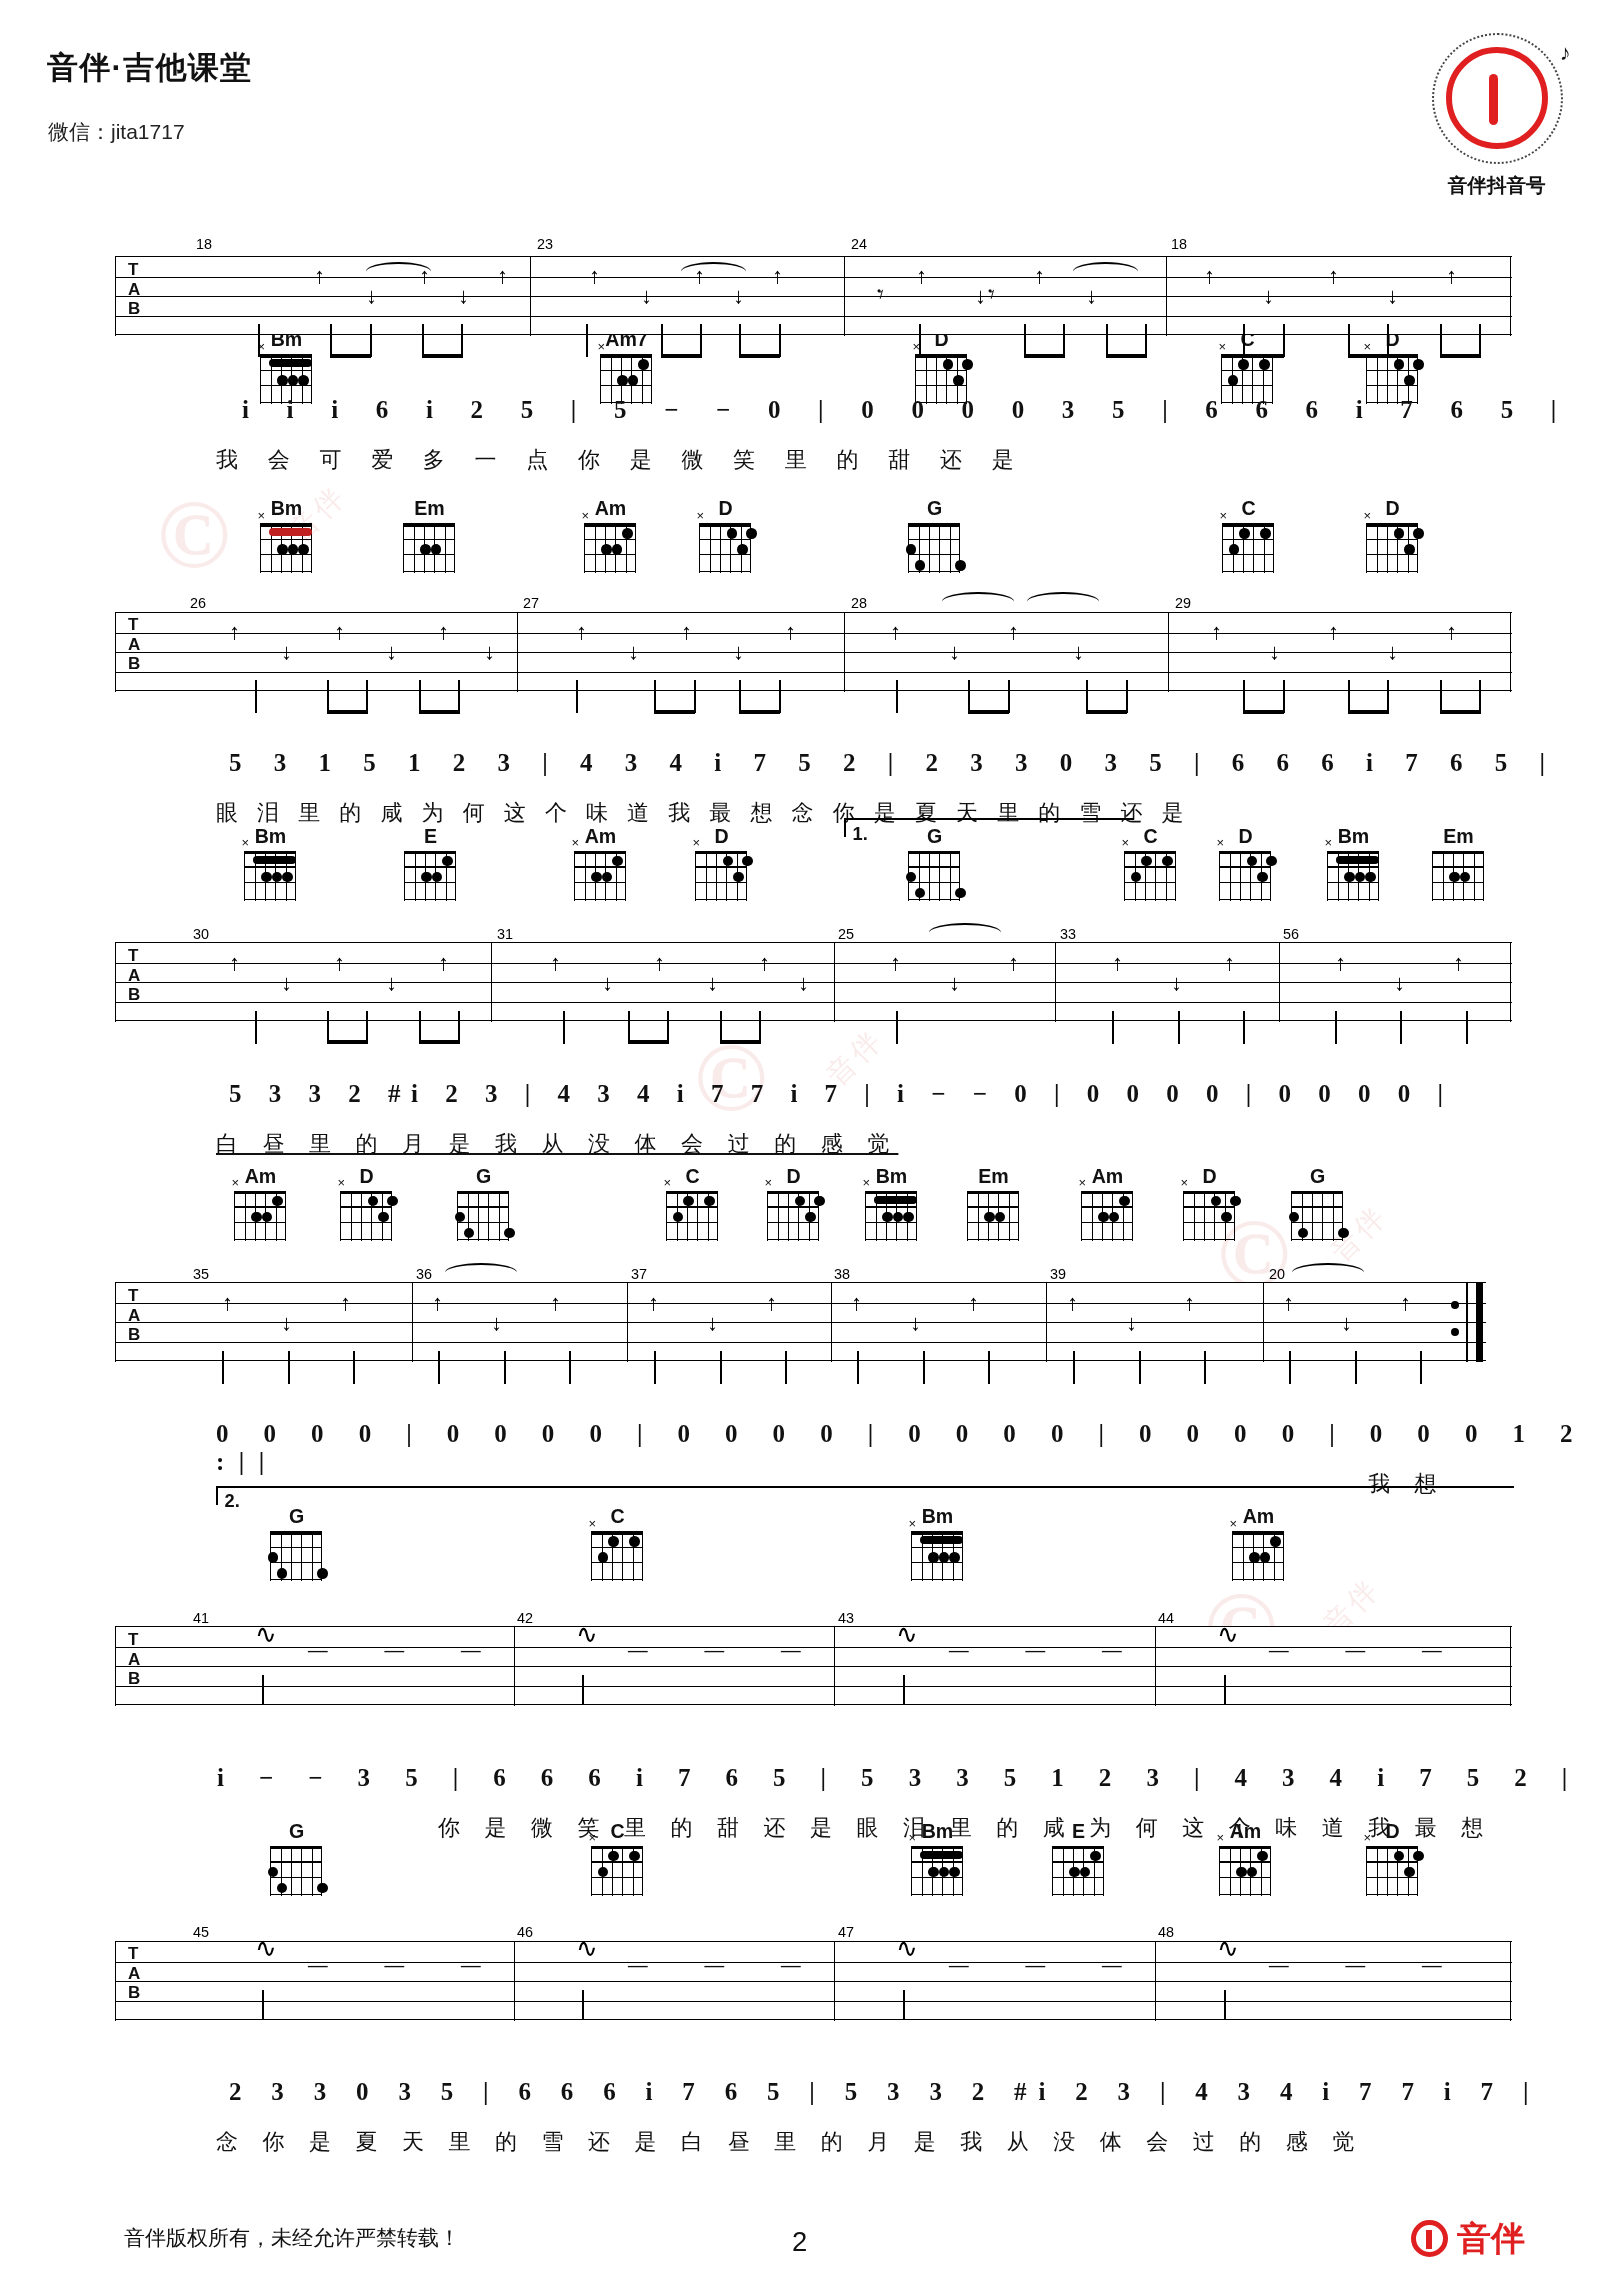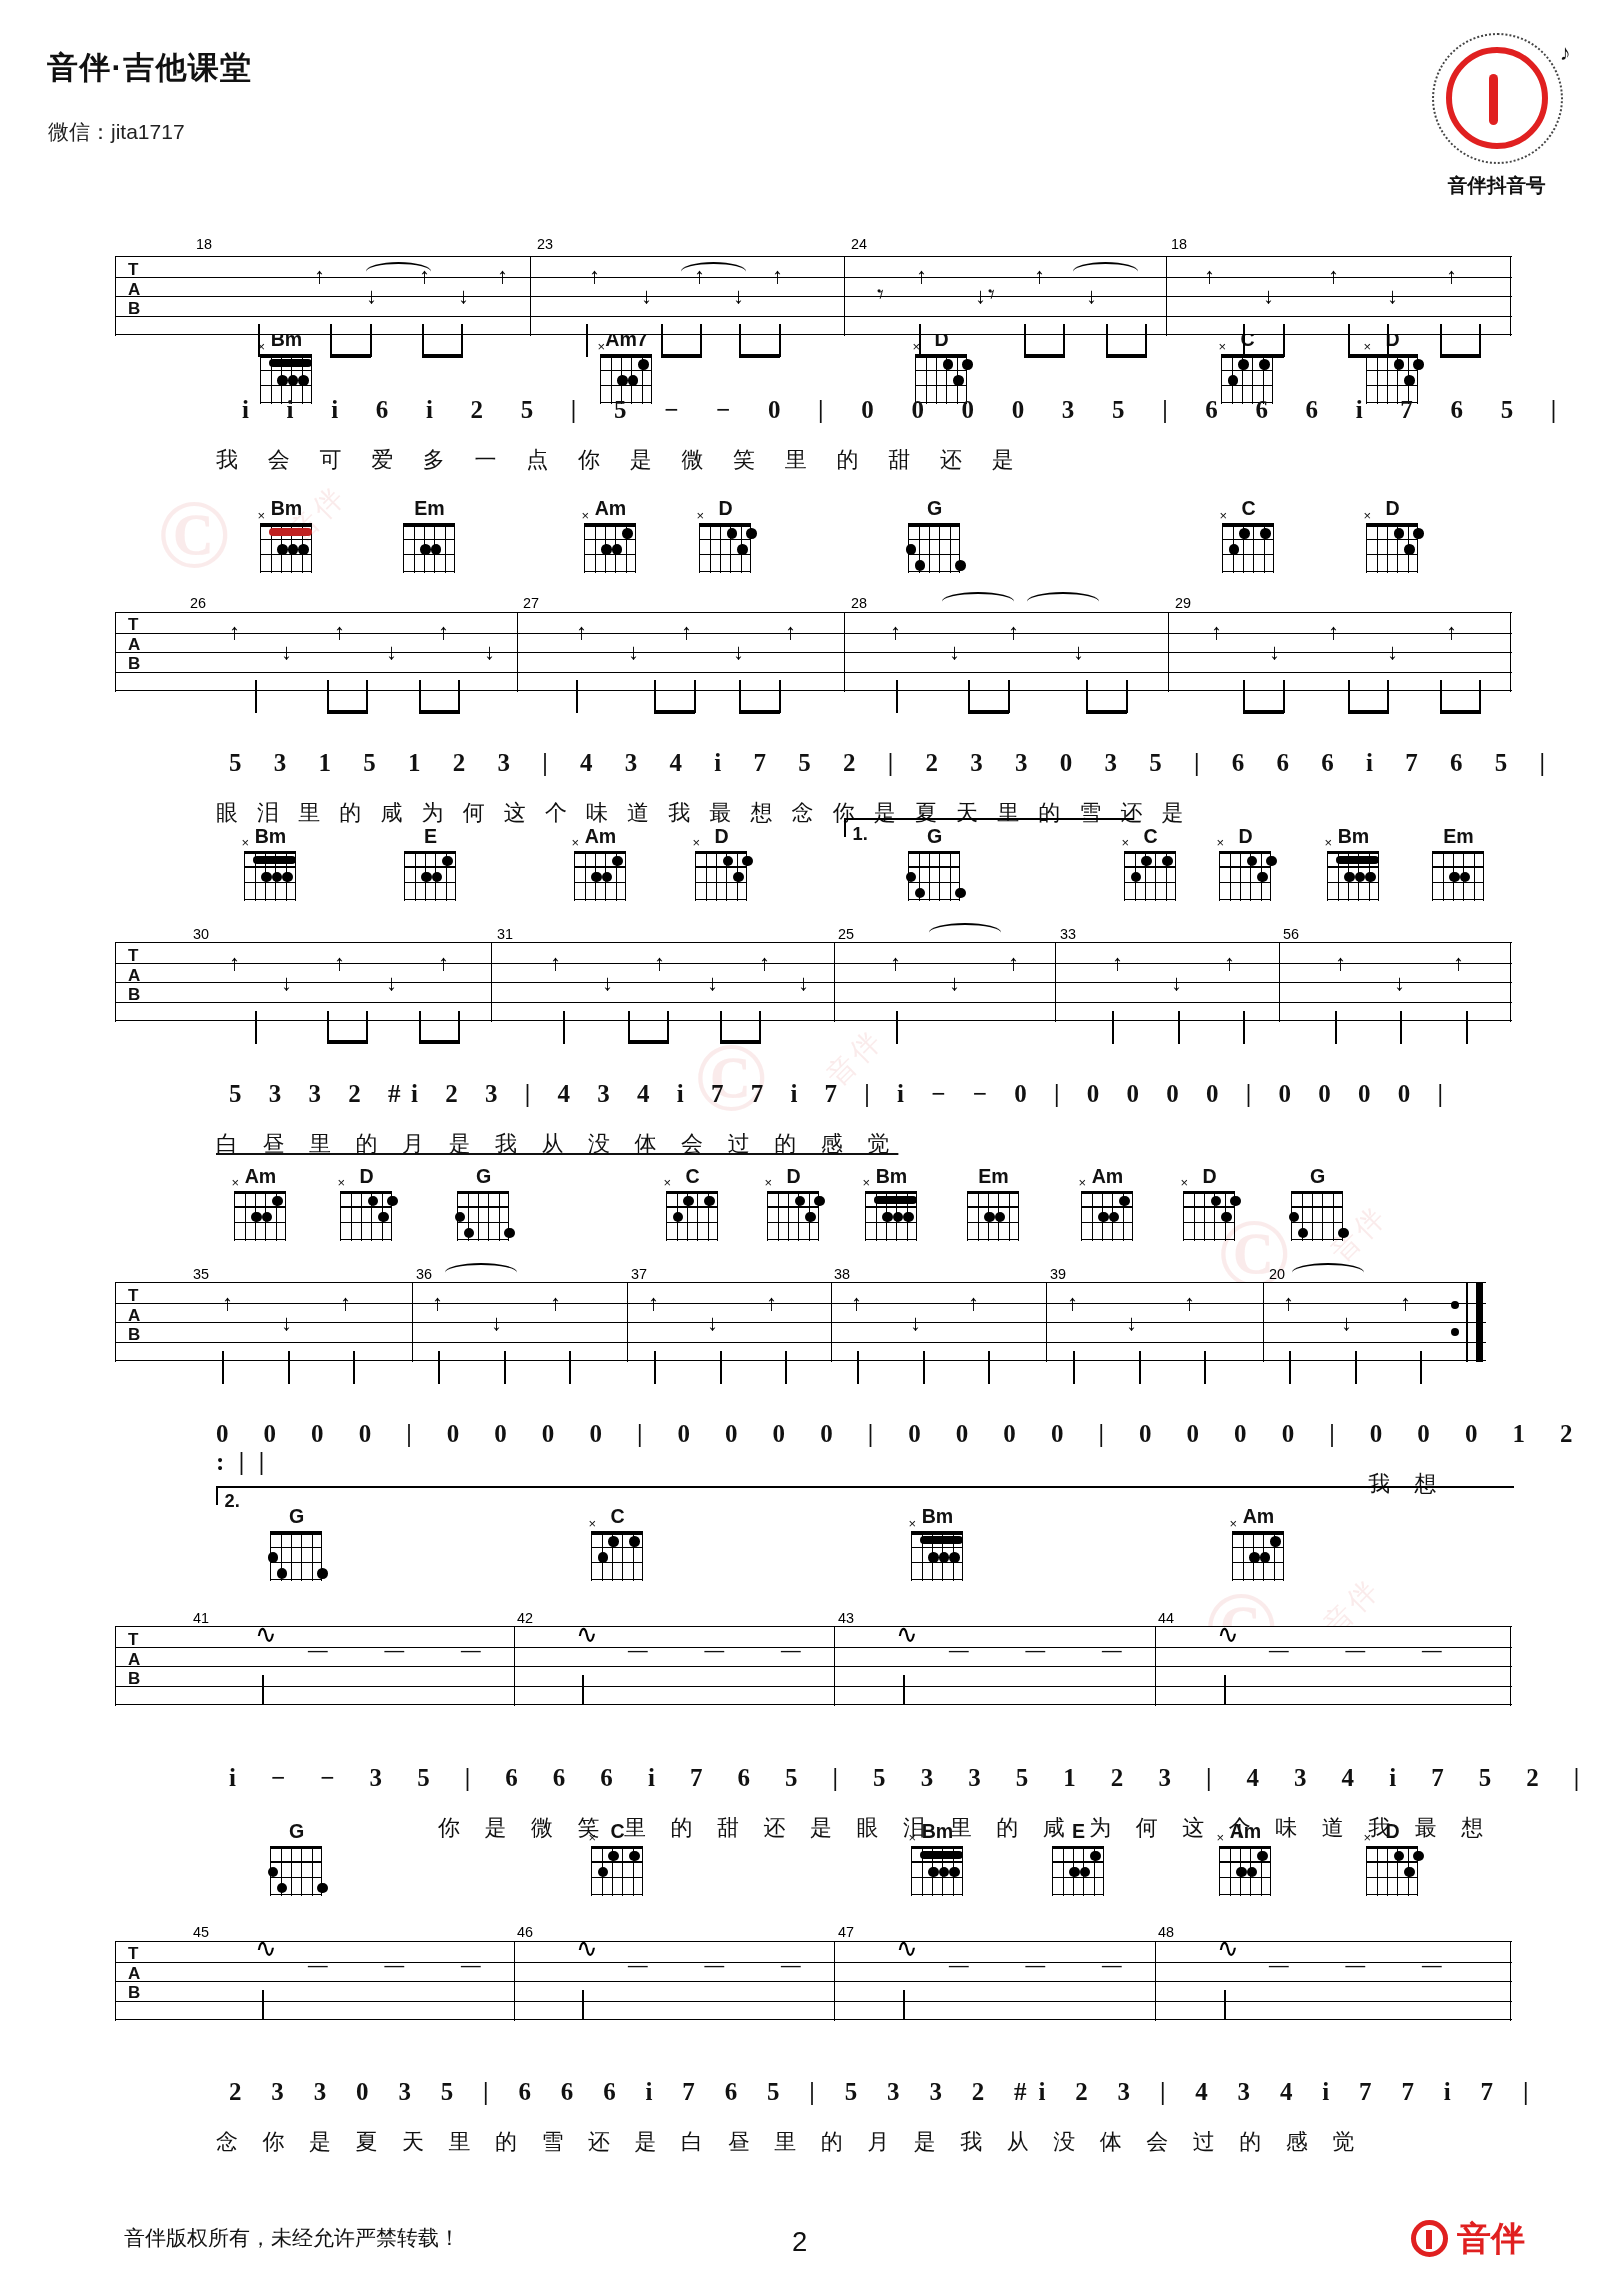--- a/index.html
+++ b/index.html
@@ -1137,21 +1137,21 @@
     <div class="arrow" style="left:1217px;top:131px;font-size:26px;">∿</div>
     <div class="jp" style="left:308px;top:147px;font-size:19.6px;letter-spacing:26px;">— — —</div>
     <div class="jp" style="left:628px;top:147px;font-size:19.6px;letter-spacing:26px;">— — —</div>
     <div class="jp" style="left:949px;top:147px;font-size:19.6px;letter-spacing:26px;">— — —</div>
     <div class="jp" style="left:1269px;top:147px;font-size:19.6px;letter-spacing:26px;">— — —</div>
     <div class="stem" style="left:262px;top:183px;height:30px;"></div>
     <div class="stem" style="left:582px;top:183px;height:30px;"></div>
     <div class="stem" style="left:903px;top:183px;height:30px;"></div>
     <div class="stem" style="left:1224px;top:183px;height:30px;"></div>
 
-    <div class="jp" style="left:229px;top:272px;letter-spacing:14.4px;">i − − 3 5 | 6 6 6 i 7   6 5 | 5 3 3 5 1   2 3 | 4 3 4 i 7  5 2 |</div>
+    <div class="jp" style="left:217px;top:272px;letter-spacing:14.4px;">i − − 3 5 | 6 6 6 i 7   6 5 | 5 3 3 5 1   2 3 | 4 3 4 i 7  5 2 |</div>
     <div class="lyr" style="left:438px;top:321px;letter-spacing:9.2px;">你 是   微 笑 里 的 甜   还 是   眼 泪 里 的 咸   为 何   这 个 味 道 我   最 想</div>
   </div>
 
   <div class="system" style="top:1826px;">
 
     <div class="chord" style="left:265px;top:19.6px;">
       <div class="nm">G</div>
       <div class="grid">
         <div class="nut"></div>
           <div class="h" style="top:15.7px;"></div>

